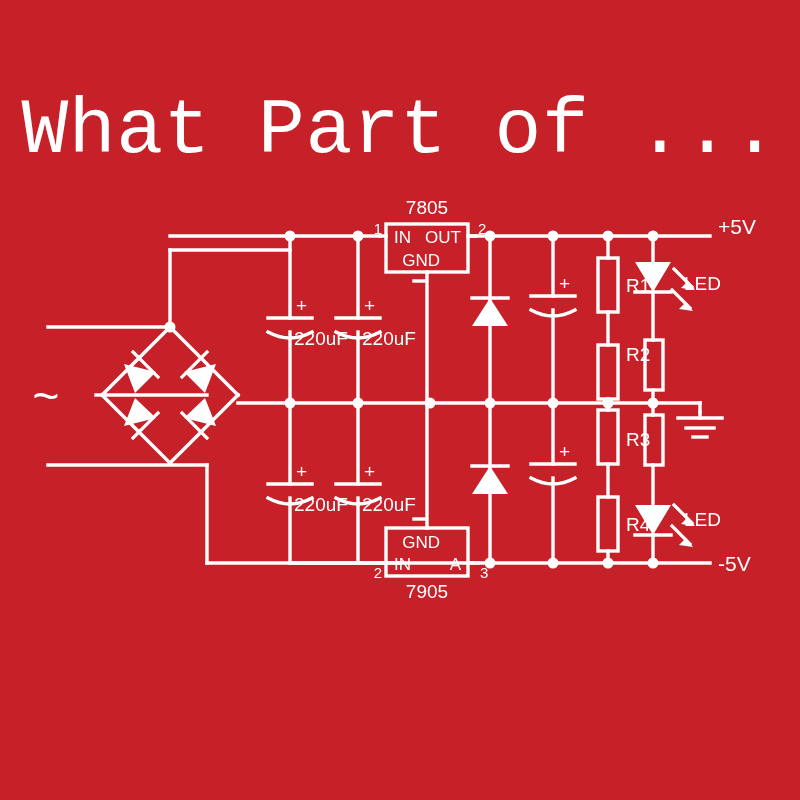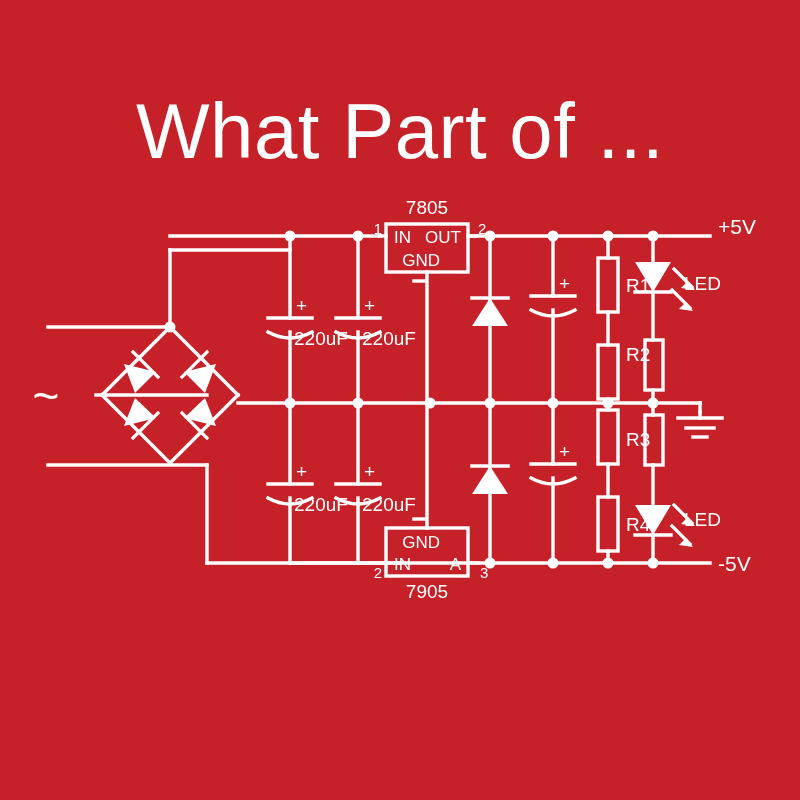--- a/index.html
+++ b/index.html
@@ -14,21 +14,21 @@
     background: #c62028;
     overflow: hidden;
     font-family: "Liberation Sans", sans-serif;
   }
   .headline {
     position: absolute;
     left: 0;
     width: 800px;
     text-align: center;
     color: #ffffff;
-    font-family: Liberation Sans, sans-serif;
+    font-family: Liberation Mono, monospace;
     font-weight: 400;
     letter-spacing: 0.5px;
     white-space: nowrap;
   }
   #headline-top {
     top: 88px;
     font-size: 78px;
     line-height: 86px;
   }
   #headline-bottom {

